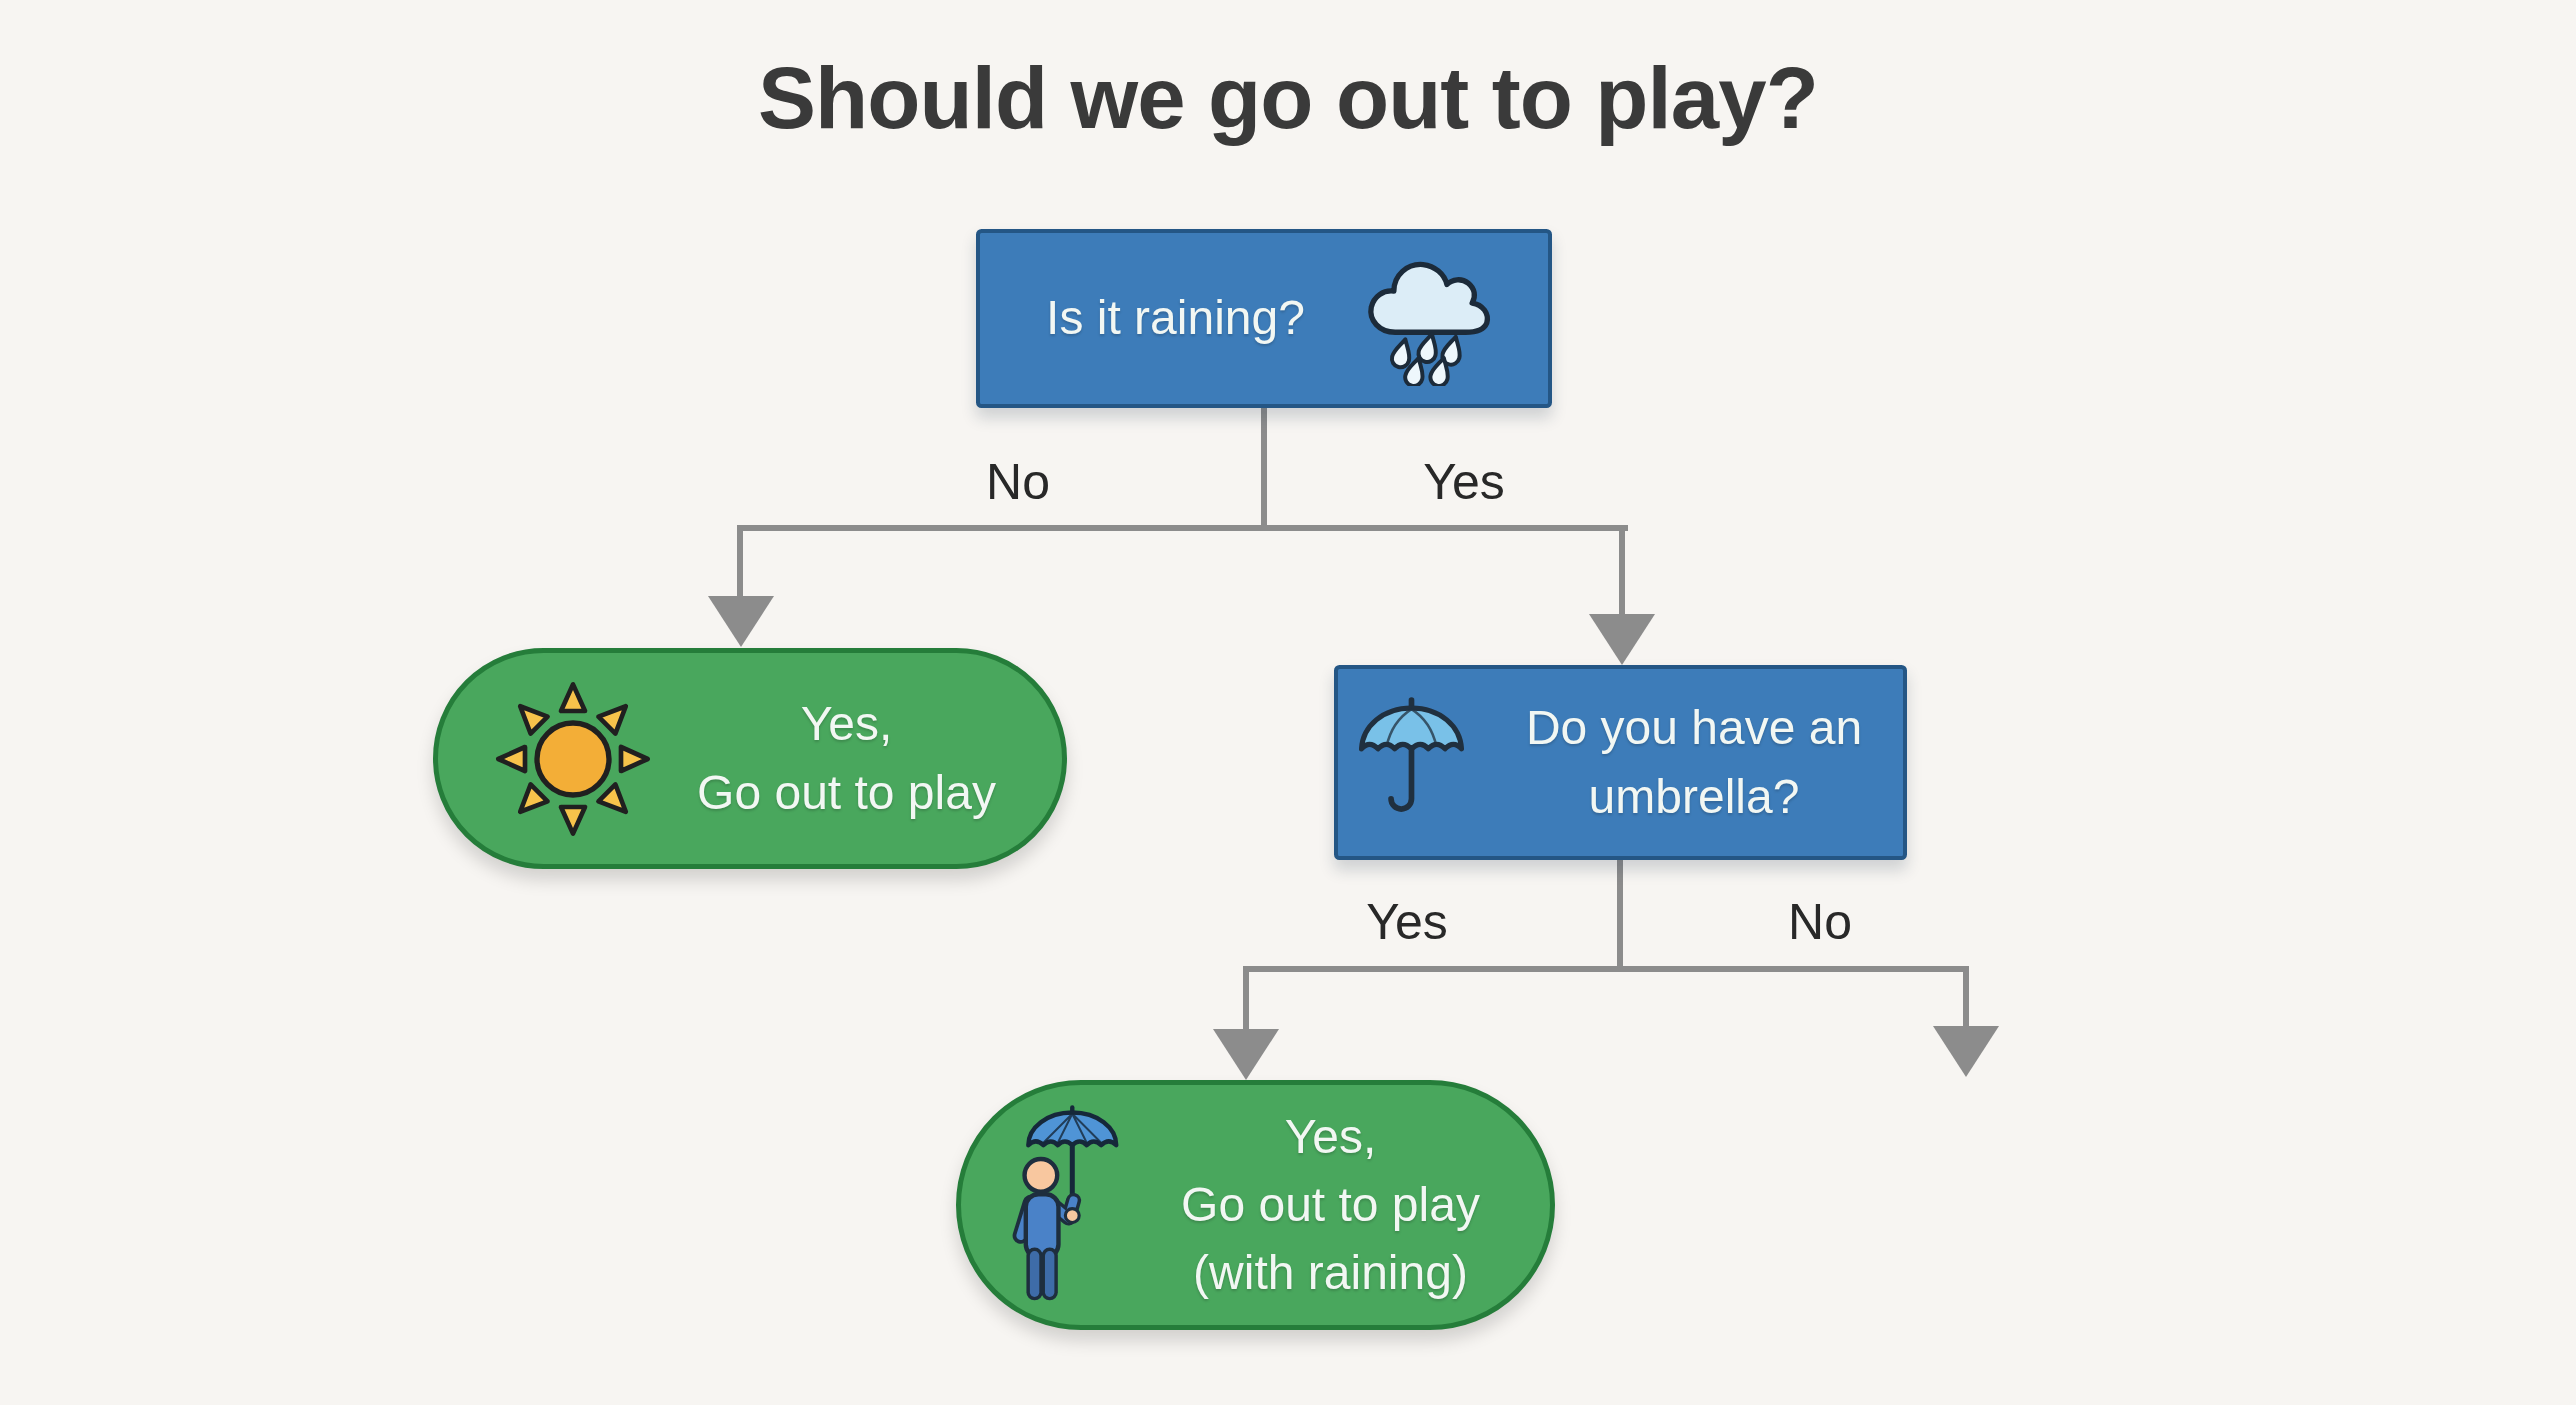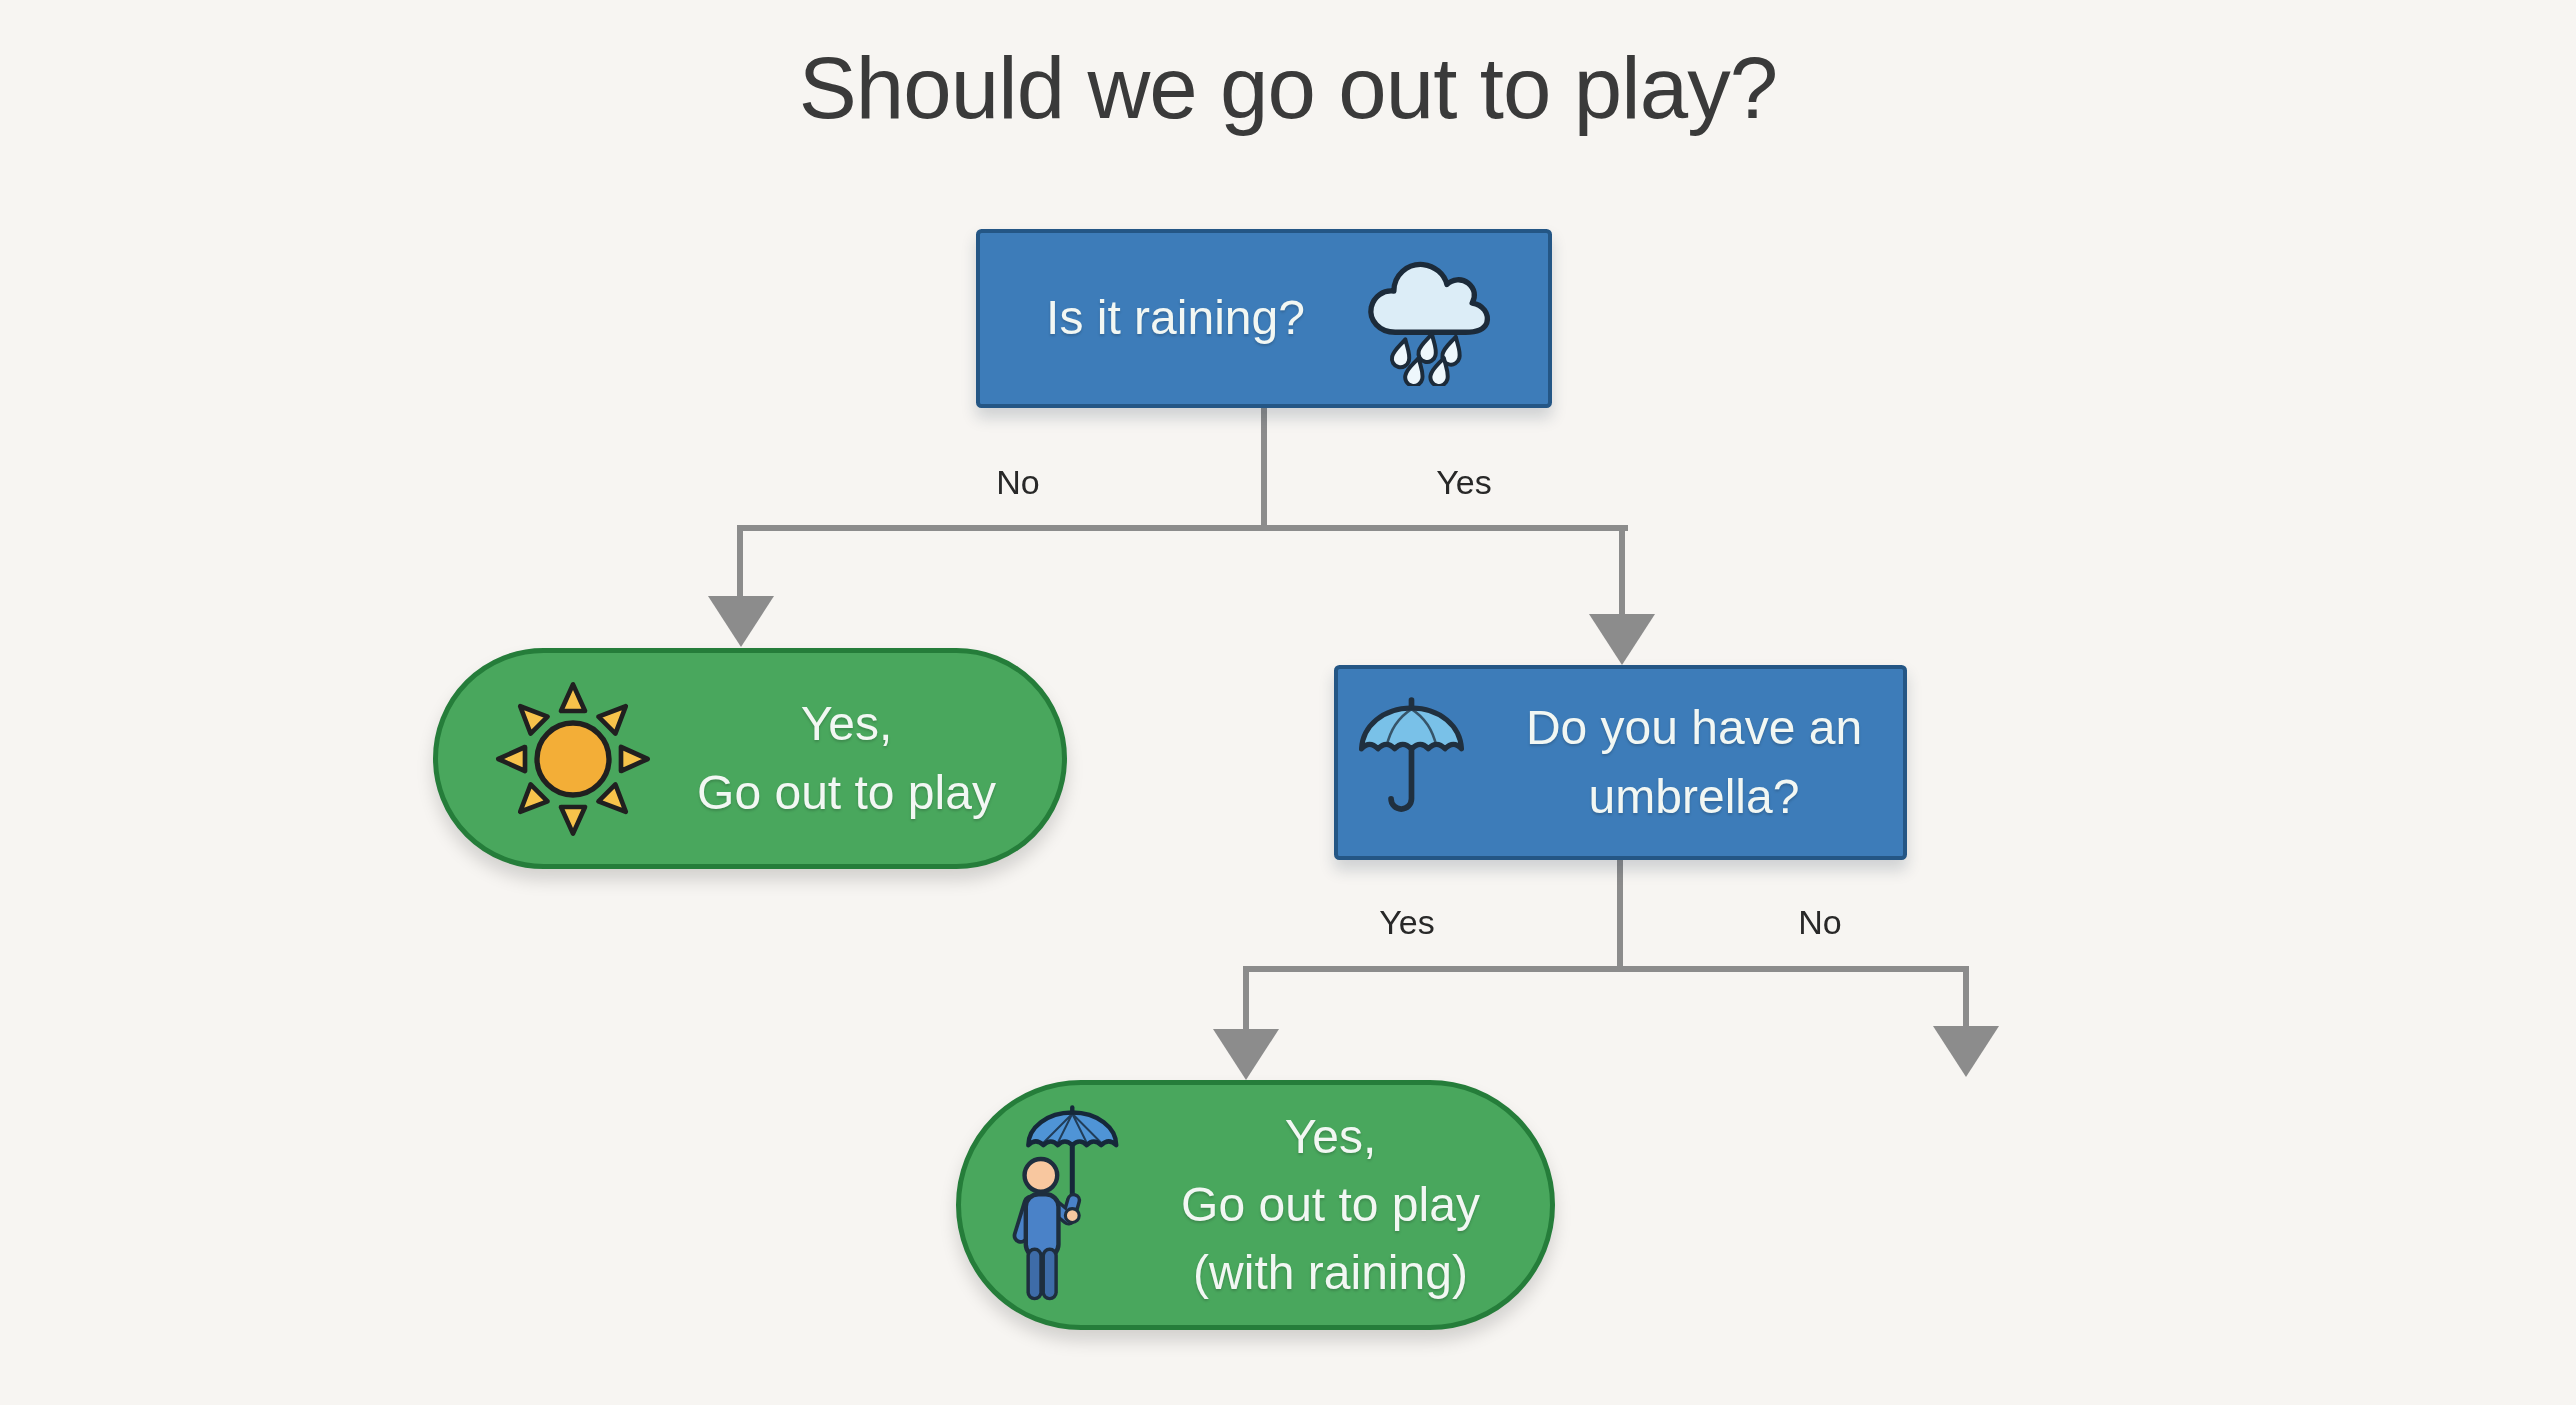--- a/index.html
+++ b/index.html
@@ -4,23 +4,23 @@
 <style>
   html,body{margin:0;padding:0;}
   body{font-family:"Liberation Sans", sans-serif;}
   .canvas{
     position:relative;
     width:2576px;height:1405px;
     background:var(--background,#f7f5f2);
     overflow:hidden;
   }
   .title{
-    position:absolute;left:0;top:38px;width:2576px;
+    position:absolute;left:0;top:48px;width:2576px;
     text-align:center;
-    font-size:87px;font-weight:400;color:var(--title-text,#3a3a3a);
+    font-size:87px;font-weight:700;color:var(--title-text,#3a3a3a);
     letter-spacing:-0.9px;
   }
   .node{
     position:absolute;display:flex;align-items:center;box-sizing:border-box;
   }
   .decision{
     background:var(--decision-fill,#3d7cb9);
     border:4.6px solid var(--decision-border,#245685);
     border-radius:5.5px;
     box-shadow:0 9.1px 14.6px rgba(30,50,70,.18);
@@ -46,21 +46,21 @@
   .icon{flex:0 0 auto;display:block;}
   .vline,.hline{position:absolute;background:var(--connector,#8c8c8c);}
   .arrow{
     position:absolute;width:0;height:0;
     border-left:33px solid transparent;
     border-right:33px solid transparent;
     border-top:51px solid var(--connector,#8c8c8c);
   }
   .edge-label{
     position:absolute;transform:translate(-50%,-50%);
-    font-size:34px;font-weight:500;color:var(--edge-label-text,#282828);
+    font-size:50px;font-weight:500;color:var(--edge-label-text,#282828);
     white-space:nowrap;
   }
   
   #v-root{left:1261px;top:408px;width:6.4px;height:121px;}
   #h-level1{left:737px;top:525px;width:891px;height:6.4px;}
   #v-l1{left:737px;top:525px;width:6.4px;height:77px;}
   #v-r1{left:1619px;top:525px;width:6.4px;height:94px;}
   #a-play{left:708px;top:596px;}
   #a-umbrella{left:1589px;top:614px;}
   #v-umb{left:1617px;top:860px;width:6.4px;height:112px;}

